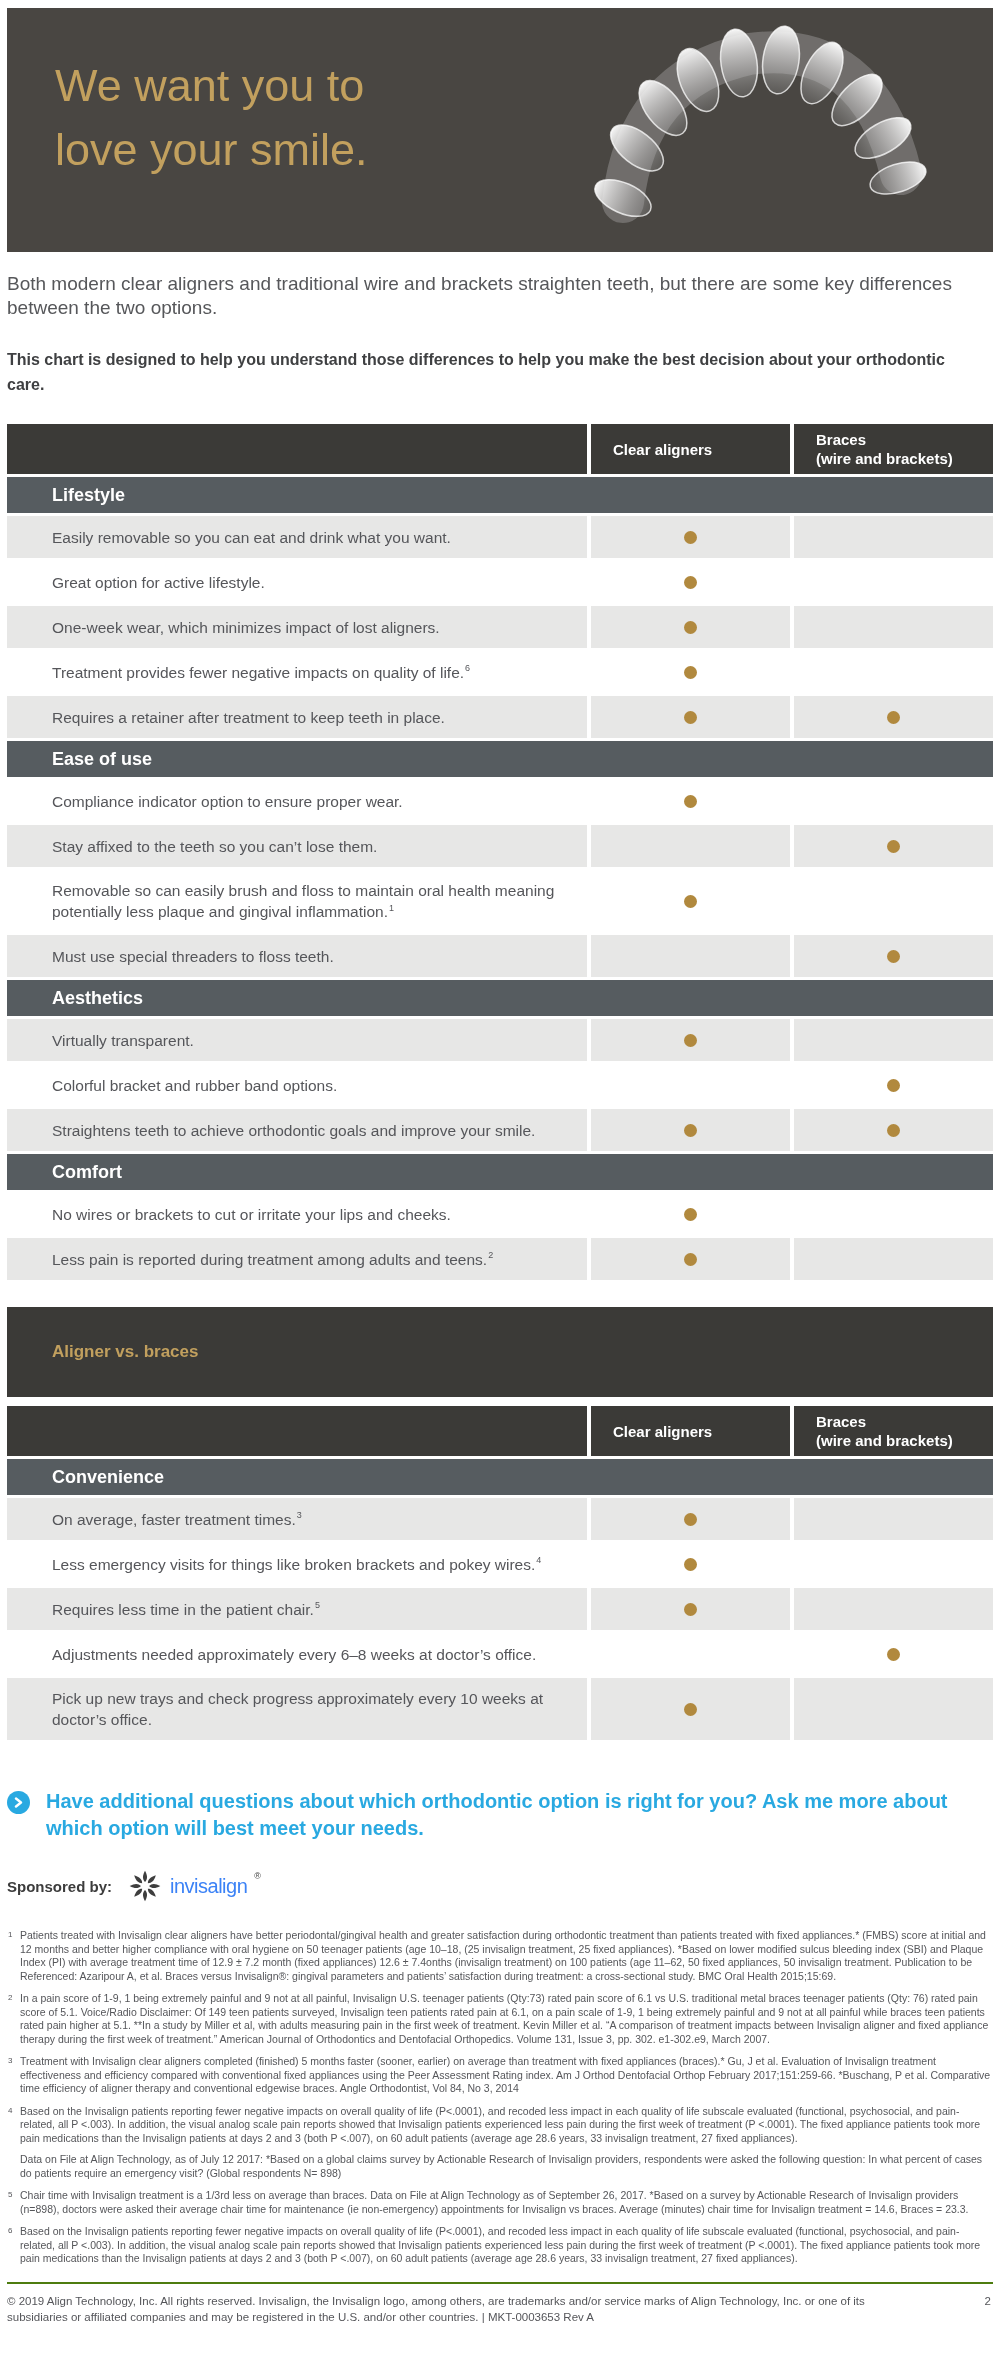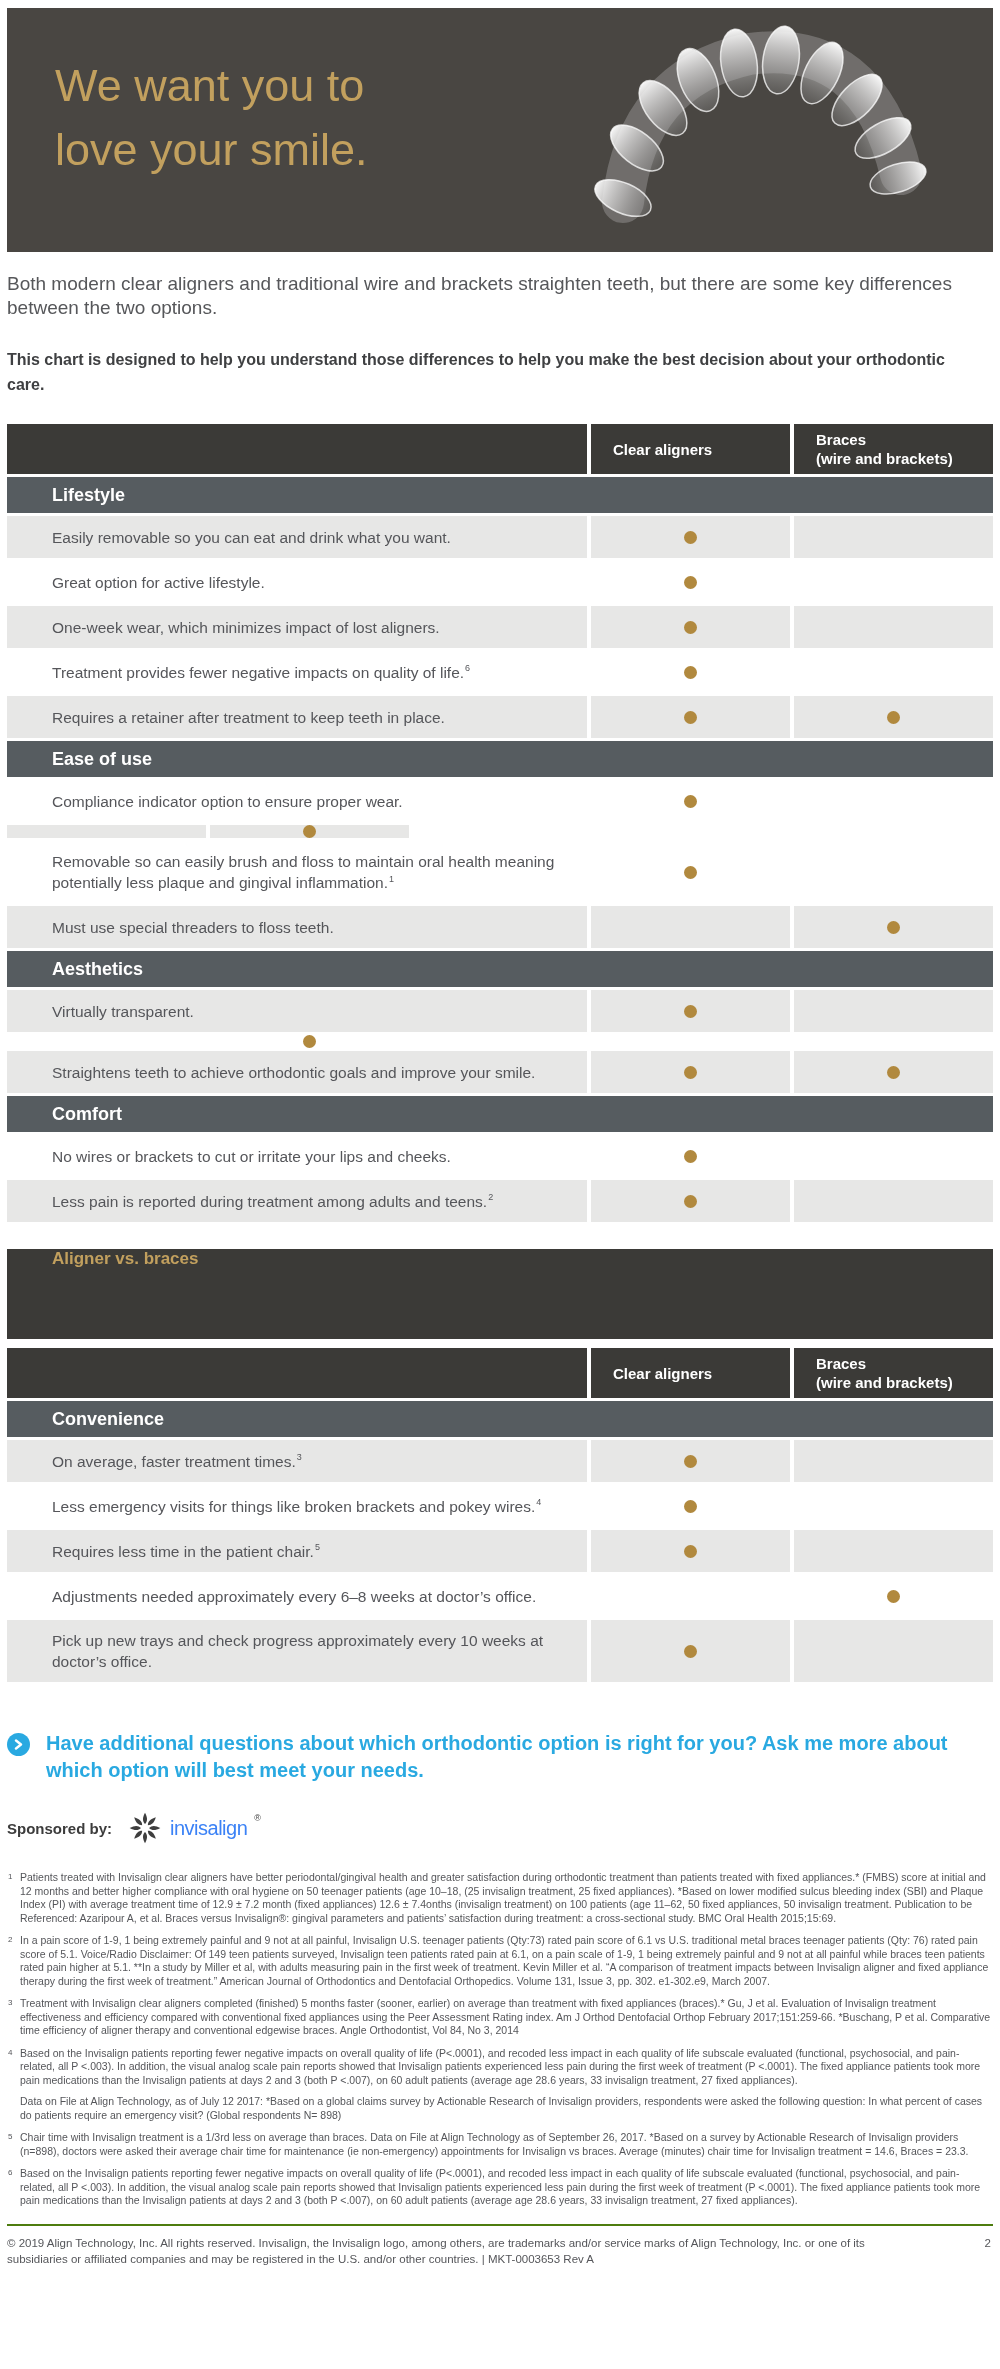--- a/index.html
+++ b/index.html
@@ -29,21 +29,21 @@
   .trow .cell{background:#fff}
   .trow.shaded .cell{background:#e7e7e6}
   .trow .desc{flex:1;padding:10px 30px 10px 45px;font-size:15.5px;line-height:21px;min-height:42px;
               display:flex;align-items:center;flex-wrap:wrap;align-content:center}
   .trow .desc .rtext{display:inline}
   .trow .mark{width:199px;flex:none;display:flex;align-items:center;justify-content:center}
   .dot{width:13px;height:13px;border-radius:50%;background:#b1893e;display:inline-block}
   sup.rsup{font-size:9px;line-height:0;margin-left:1px}
 
   
-  .divider-band{margin-top:27px;height:90px;background:#3b3a37;display:flex;padding-left:45px}
+  .divider-band{margin-top:27px;height:90px;background:#3b3a37;display:flex;align-items:center;padding-left:45px}
   .divider-band .dtitle{color:#c2a05e;font-size:17px;font-weight:700}
   .t2{margin-top:9px}
 
   
   .cta{margin-top:48px;display:flex;gap:16px}
   .cta-icon{flex:none;width:23px;height:23px;border-radius:50%;background:#29a9e1;
             display:flex;align-items:center;justify-content:center;margin-top:3px}
   .cta-text{color:#29a9e1;font-weight:700;font-size:20px;line-height:27px;max-width:930px}
 
   
@@ -179,20 +179,23 @@
     <div class="cell desc">
             <span><span class="rtext">Compliance indicator option to ensure proper wear.</span><sup class="rsup"></sup></span>
           </div>
     <div class="cell mark">
             <span class="dot"></span>
           </div>
     <div class="cell mark"></div>
   </div>
 
   <div class="trow shaded">
+    <div class="cell desc">
+            <span><span class="rtext">Stay affixed to the teeth so you can’t lose them.</span><sup class="rsup"></sup></span>
+          </div>
     <div class="cell mark"></div>
     <div class="cell mark">
             <span class="dot"></span>
           </div>
   </div>
 
   <div class="trow">
     <div class="cell desc">
             <span><span class="rtext">Removable so can easily brush and floss to maintain oral health meaning potentially less plaque and gingival inflammation.</span><sup class="rsup">1</sup></span>
           </div>
@@ -220,20 +223,23 @@
     <div class="cell desc">
             <span><span class="rtext">Virtually transparent.</span><sup class="rsup"></sup></span>
           </div>
     <div class="cell mark">
             <span class="dot"></span>
           </div>
     <div class="cell mark"></div>
   </div>
 
   <div class="trow">
+    <div class="cell desc">
+            <span><span class="rtext">Colorful bracket and rubber band options.</span><sup class="rsup"></sup></span>
+          </div>
     <div class="cell mark"></div>
     <div class="cell mark">
             <span class="dot"></span>
           </div>
   </div>
 
   <div class="trow shaded">
     <div class="cell desc">
             <span><span class="rtext">Straightens teeth to achieve orthodontic goals and improve your smile.</span><sup class="rsup"></sup></span>
           </div>

